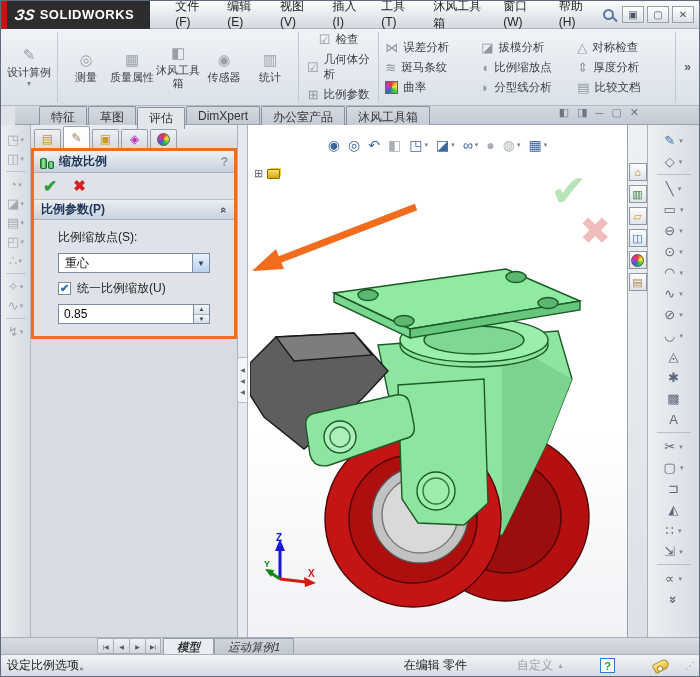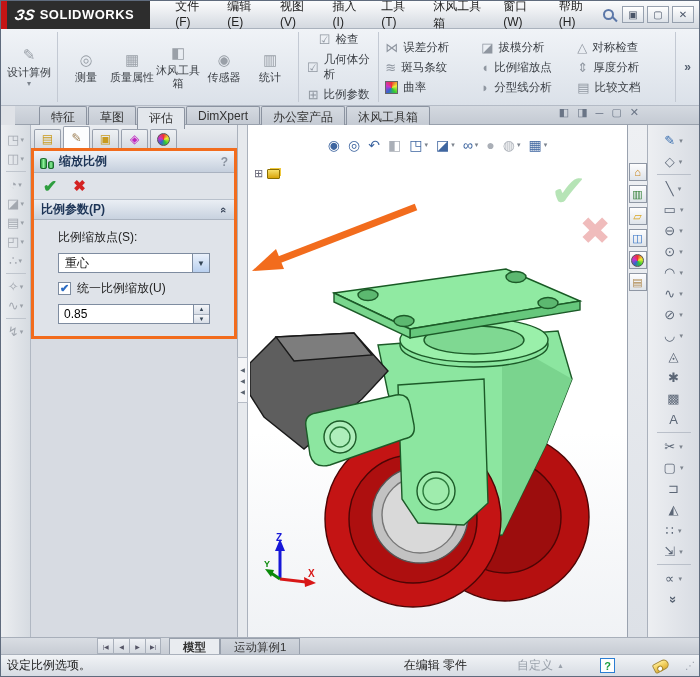--- a/index.html
+++ b/index.html
@@ -140,21 +140,21 @@
   .rt-more { transform:rotate(90deg); font-weight:bold; color:#556070; }
 
   
   .bottom-row { height:17px; flex:none; display:flex; align-items:stretch;
                 background:linear-gradient(#d9dde3,#c7ccd4); border-top:1px solid #a8afba; }
   .br-spacer { width:96px; }
   .vcr { display:flex; }
   .vcr-btn { width:16px; display:flex; align-items:center; justify-content:center; font-size:6px; color:#556;
              background:linear-gradient(#eff1f5,#d3d8df); border:1px solid #a9b0bb; border-right:none; }
   .vcr-btn:last-child { border-right:1px solid #a9b0bb; }
-  .model-tabs { display:flex; margin-left:8px; }
+  .model-tabs { display:flex; margin-left:2px;font-style:italic; }
   .m-tab { padding:1px 13px 0; font-size:11.5px; border:1px solid #98a0ac; border-bottom:none;
            background:linear-gradient(#d0d5dc,#c1c7d0); color:#333; }
   .m-tab.active { background:#e9ecf0; font-weight:bold; }
   .statusbar { height:22px; flex:none; display:flex; align-items:center; gap:10px; padding:0 6px;
                background:linear-gradient(#f1f3f6,#d7dce3); border-top:1px solid #aab1bc; }
   .sb-msg { color:#222;font-family:Liberation Serif, serif; }
   .sb-editing { margin-left:auto; color:#222; }
   .sb-custom { color:#9aa1ab; margin-left:40px; display:flex; align-items:center; gap:4px; }
   .sb-custom .drop { font-size:7px; color:#9aa1ab; }
   .help-box { width:15px; height:15px; border:1px solid #2a7dd2; background:#fff; color:#1a9e3f;

